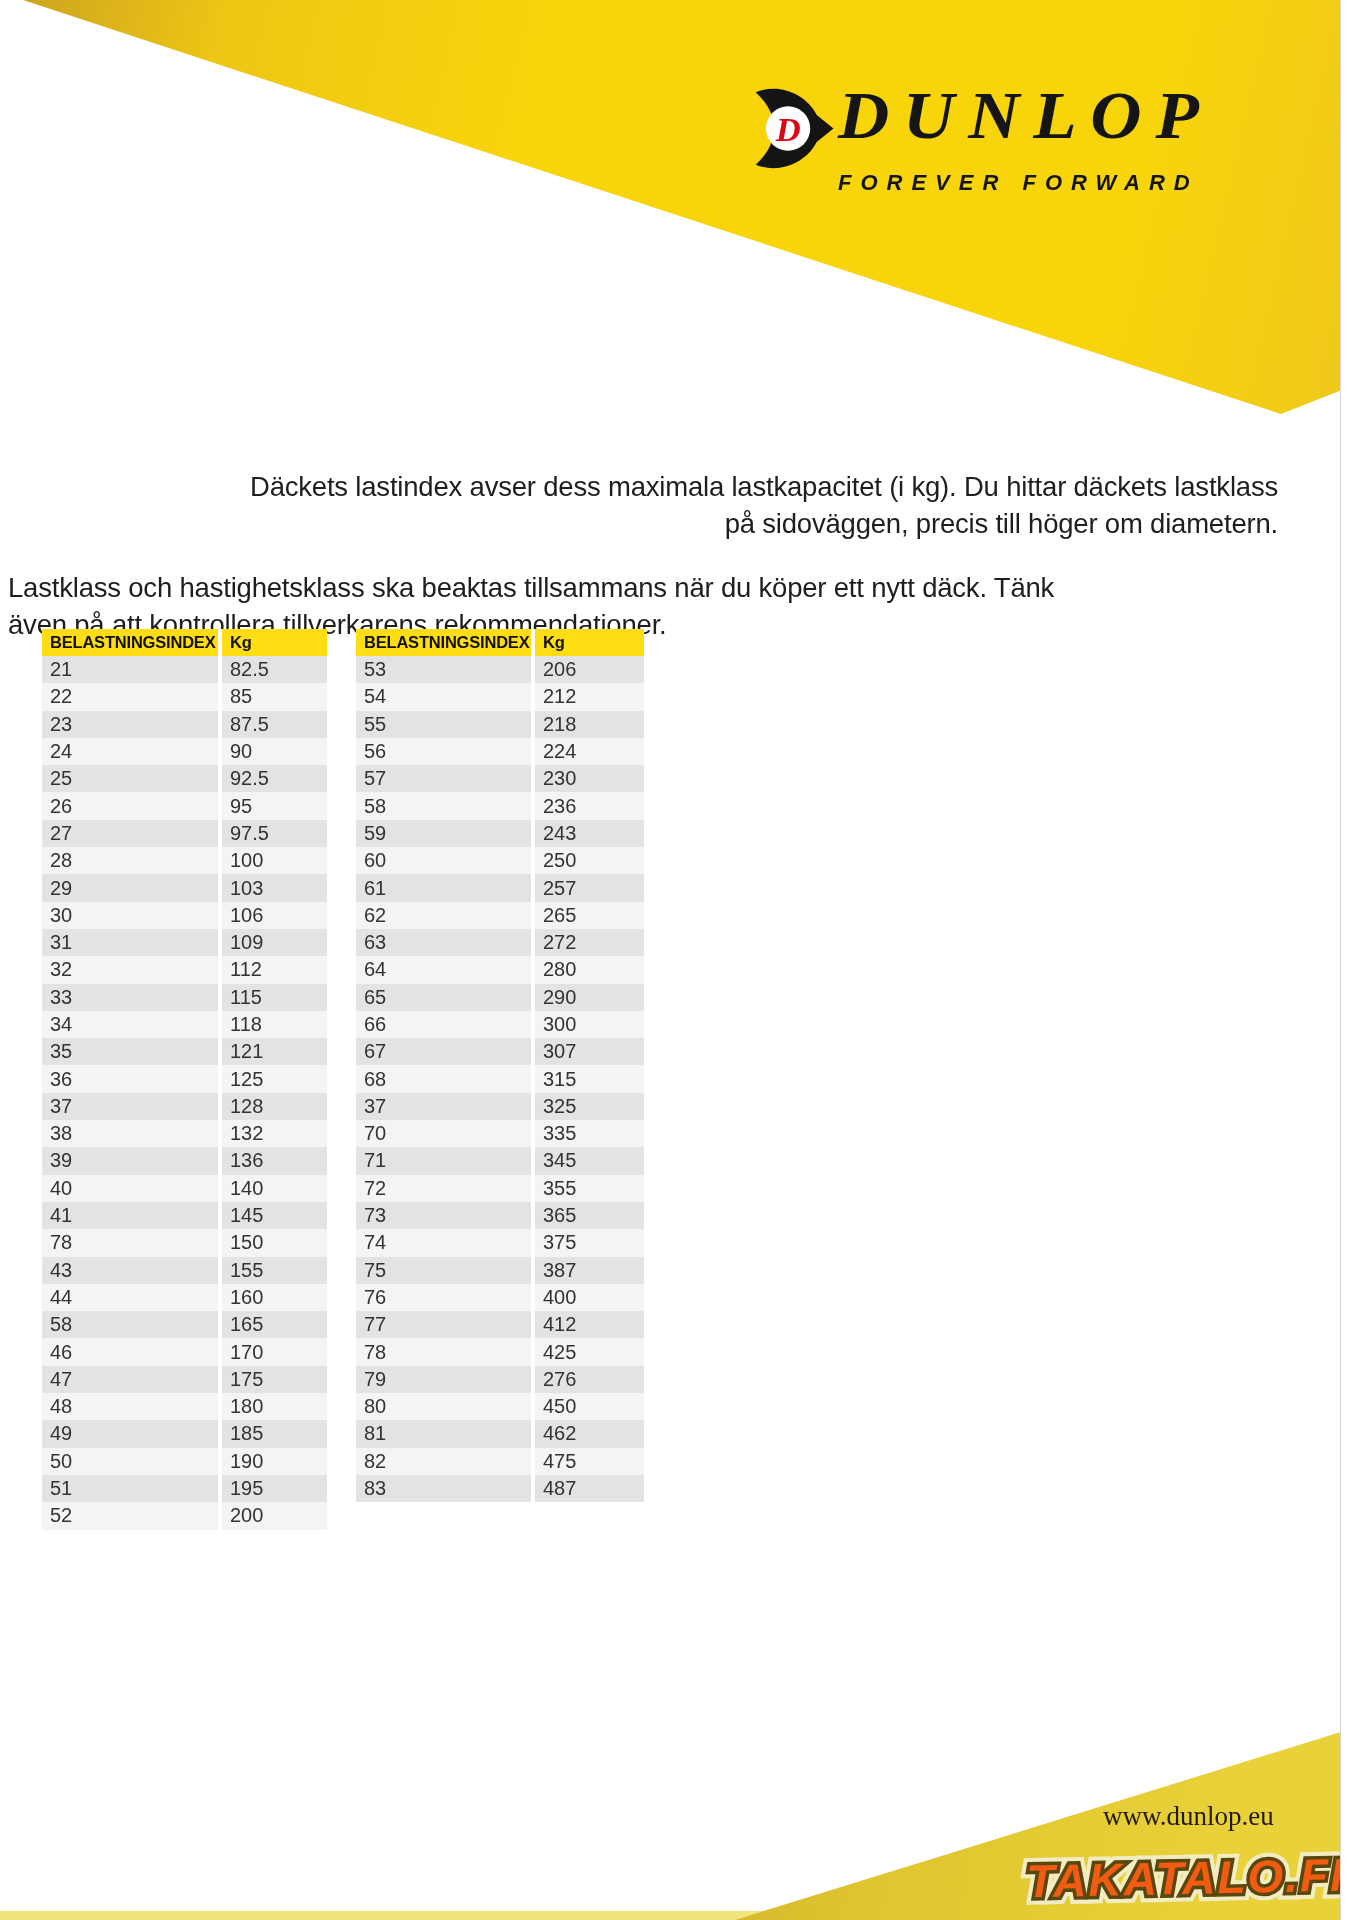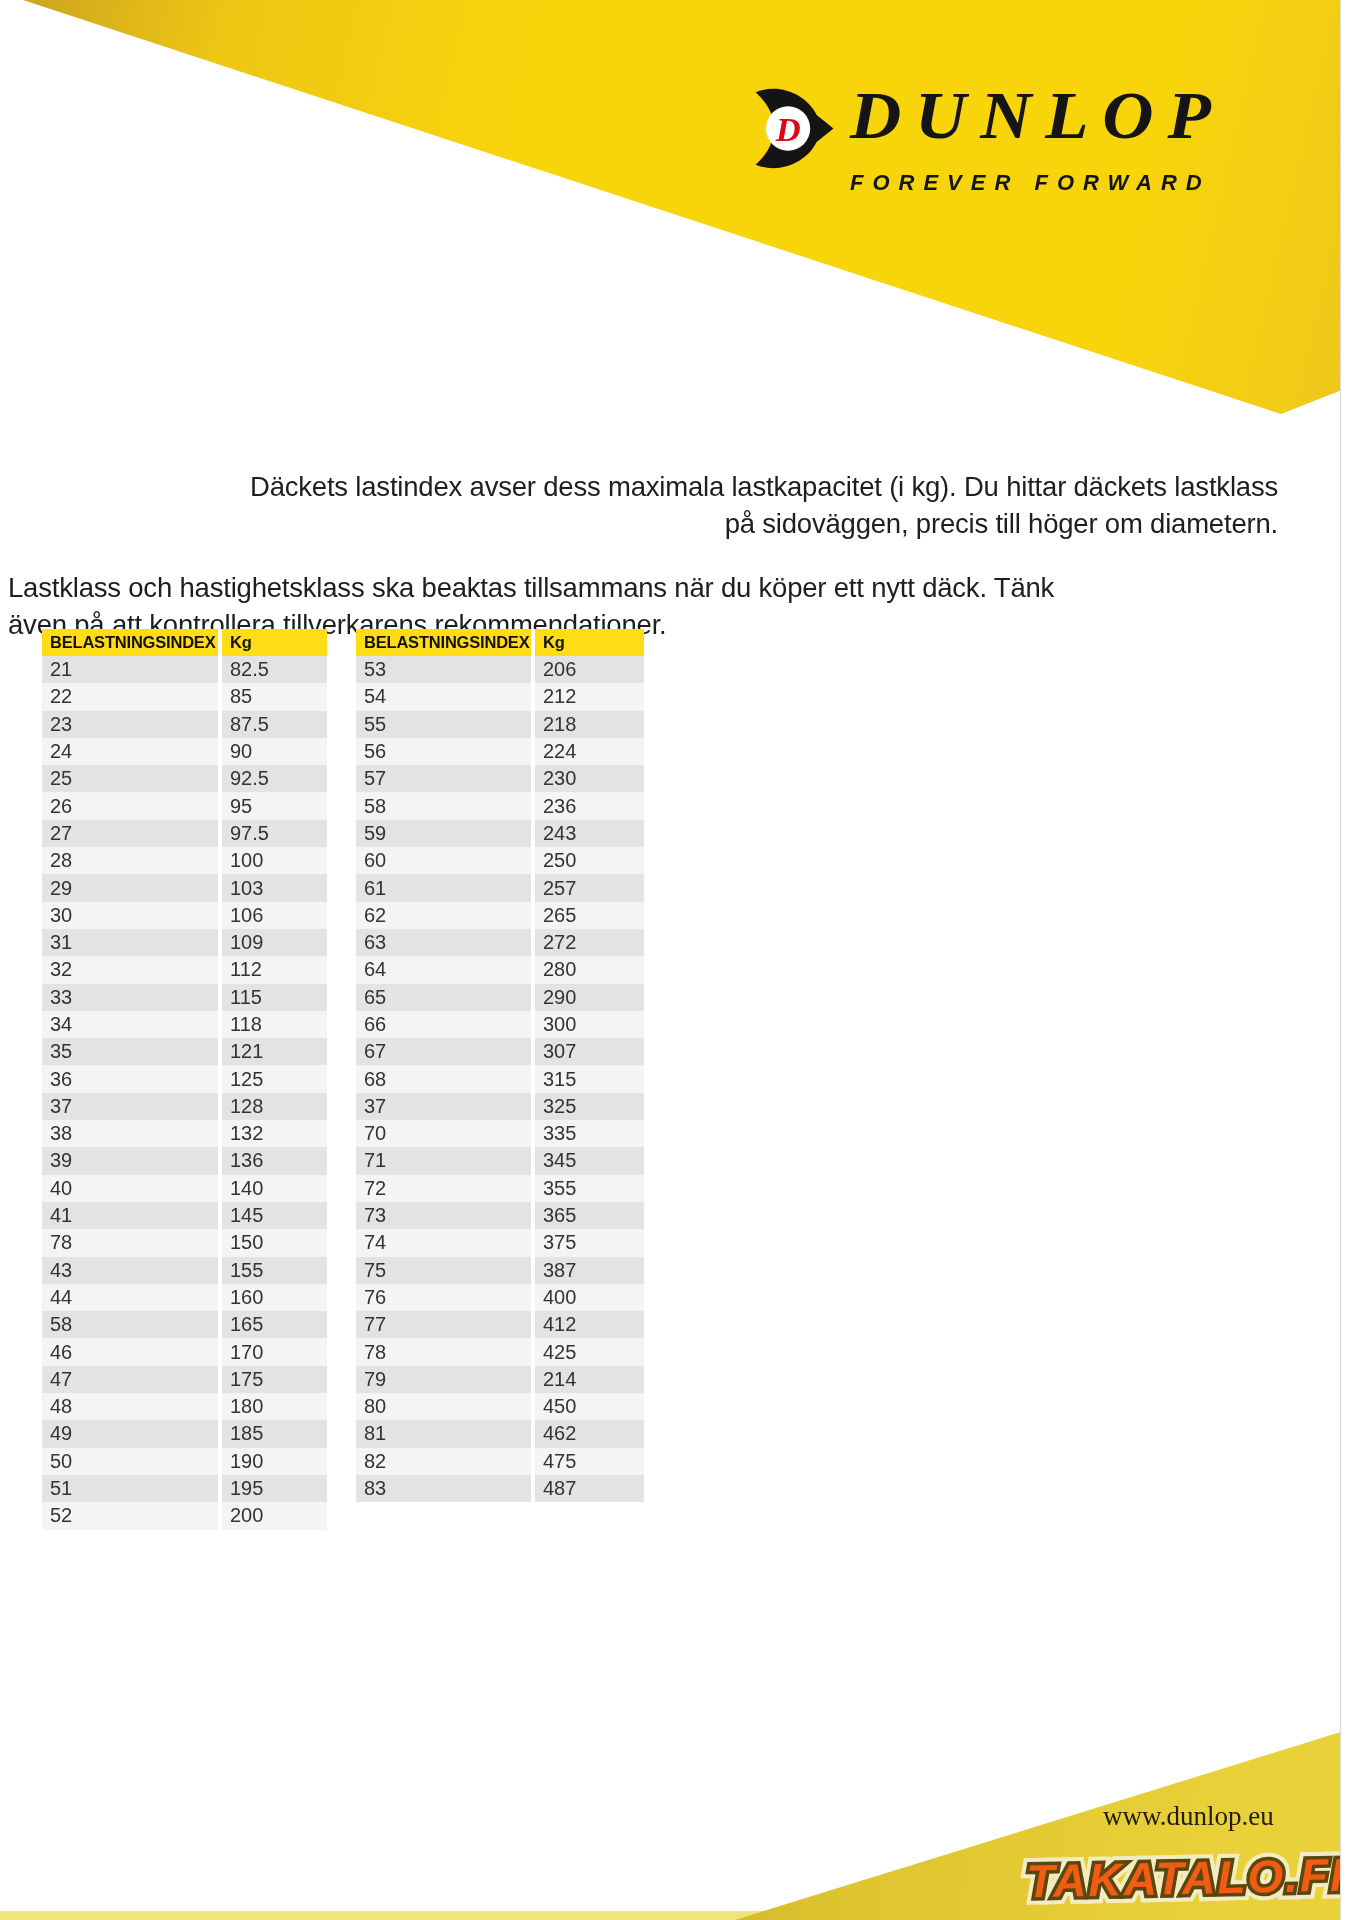--- a/index.html
+++ b/index.html
@@ -7,21 +7,21 @@
         font-family:"Liberation Sans",sans-serif;}
 
   
   .header-band{position:absolute;left:0;top:0;width:1347px;height:430px;
     background:linear-gradient(103deg,#c9a120 0%,#eec614 16%,#f8d40b 38%,#f8d40b 82%,#eec81b 100%);
     clip-path:polygon(23px 0px,1347px 0px,1347px 388px,1281px 414px);}
 
   
   .logo{position:absolute;left:748px;top:82px;height:110px;}
   .logo-mark{position:absolute;left:0;top:6px;}
-  .logo-text{position:absolute;left:102px;top:0;}
+  .logo-text{position:absolute;left:90px;top:0;}
   .brand{font-family:"Liberation Serif",serif;font-style:italic;font-weight:bold;
     font-size:67px;line-height:66px;letter-spacing:13px;color:#151515;
     transform:scaleX(1.06);transform-origin:left;white-space:nowrap;}
   .tagline{font-family:"Liberation Sans",sans-serif;font-style:italic;font-weight:bold;
     font-size:22px;letter-spacing:9px;color:#151515;margin-top:22px;white-space:nowrap;}
 
   
   .title{position:absolute;left:8px;top:352px;font-style:italic;font-weight:bold;
     font-size:50px;letter-spacing:-1px;color:#0d0d0d;white-space:nowrap;}
   .para{position:absolute;left:8px;width:1270px;font-size:27.5px;line-height:37px;
@@ -387,21 +387,21 @@
         <div class="cell ck">412</div>
       </div>
       <div class="trow rlight">
         <div class="cell ci">78</div>
         <div class="gapcell"></div>
         <div class="cell ck">425</div>
       </div>
       <div class="trow rdark">
         <div class="cell ci">79</div>
         <div class="gapcell"></div>
-        <div class="cell ck">214</div>
+        <div class="cell ck">276</div>
       </div>
       <div class="trow rlight">
         <div class="cell ci">80</div>
         <div class="gapcell"></div>
         <div class="cell ck">450</div>
       </div>
       <div class="trow rdark">
         <div class="cell ci">81</div>
         <div class="gapcell"></div>
         <div class="cell ck">462</div>

